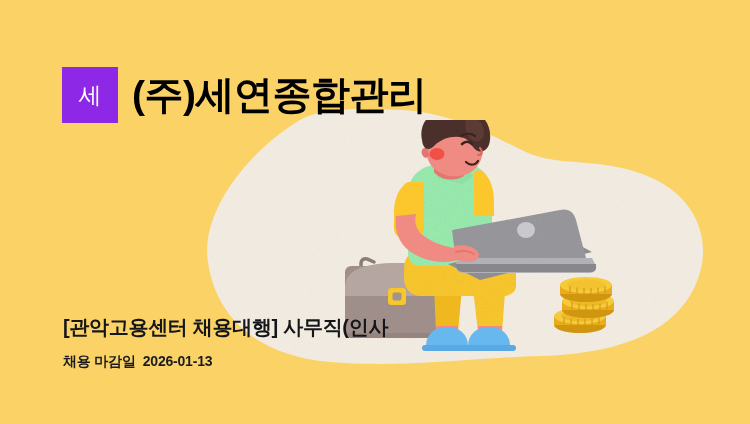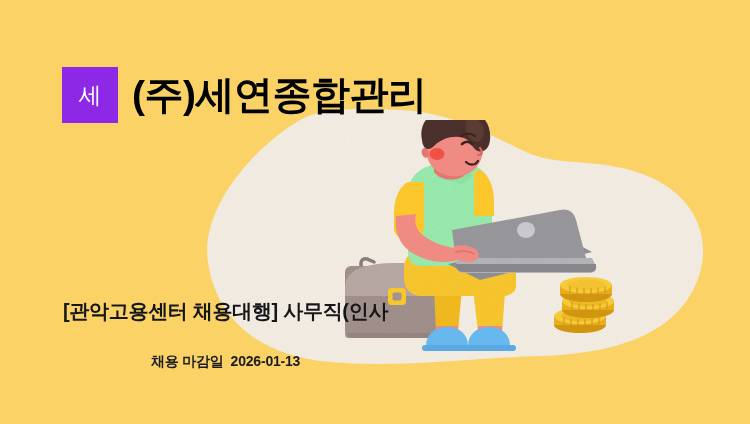--- a/index.html
+++ b/index.html
@@ -62,32 +62,31 @@
     white-space: nowrap;
     letter-spacing: -0.5px;
   }
 
   
   .footer {
     position: absolute;
     left: 63px;
     bottom: 54px;
     z-index: 6;
-    text-align: center;
   }
   .job-title {
     font-size: 20px;
     font-weight: 700;
     color: #15161a;
     line-height: 1.2;
     white-space: nowrap;
     letter-spacing: -0.3px;
   }
   .deadline {
-    margin-top: 30px;
+    margin-top: 14px;
     font-size: 14px;
     font-weight: 700;
     color: #1b1c20;
     line-height: 1.2;
     white-space: nowrap;
     letter-spacing: -0.2px;
   }
   .deadline-label { margin-right: 7px; }
 
   

